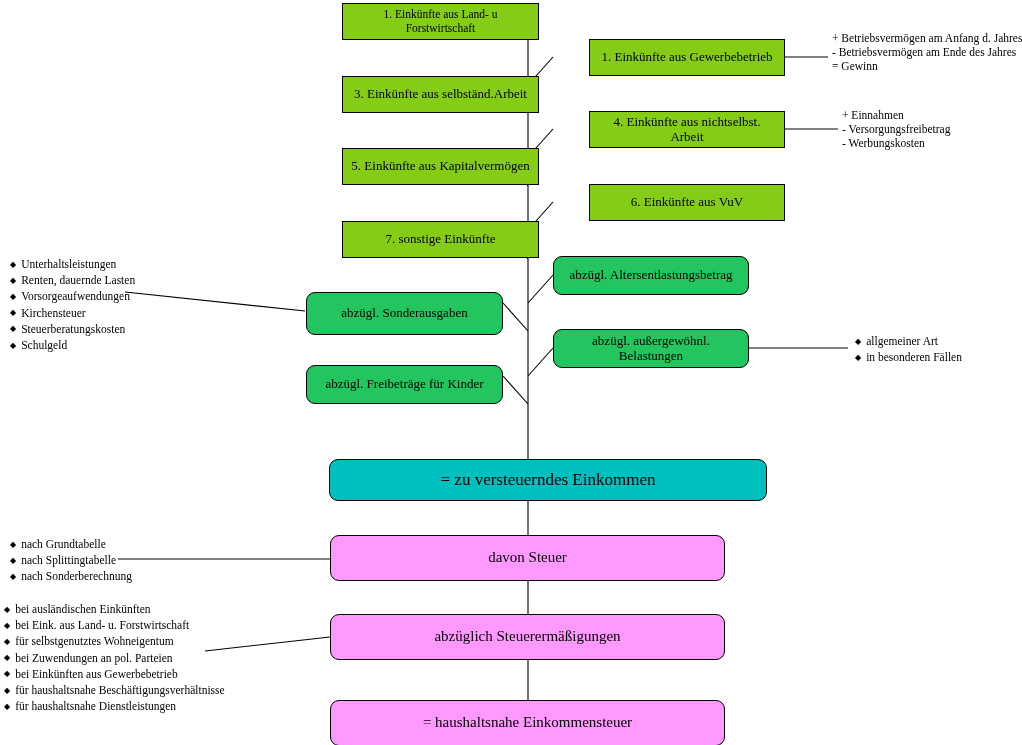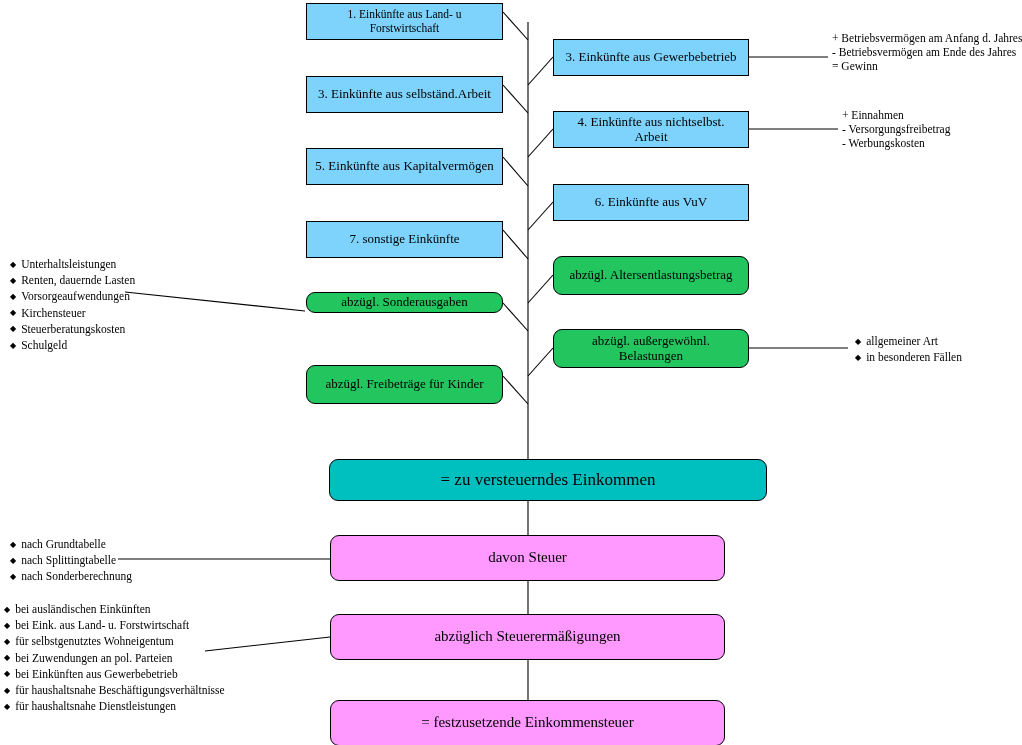--- a/index.html
+++ b/index.html
@@ -34,23 +34,24 @@
     text-align: center;
     border: 1px solid #000000;
     line-height: 1.15;
     z-index: 3;
   }
   .node-label {
     display: block;
     padding: 0 6px;
   }
   .green {
-    background: #7dd3fc;
+    background: #84cc16;
     border-radius: 0;
     font-size: 13px;
+    margin-left: 36px;
   }
   .green.small {
     font-size: 11.5px;
   }
   .orange {
     background: #22c55e;
     border-radius: 9px;
     font-weight: normal;
     font-size: 13px;
   }
@@ -137,32 +138,32 @@
 
   <div class="node green" style="left:306px; top:148px; width:197px; height:37px;">
     <span class="node-label">5. Einkünfte aus Kapitalvermögen</span>
   </div>
 
   <div class="node green" style="left:306px; top:221px; width:197px; height:37px;text-align:right;">
     <span class="node-label">7. sonstige Einkünfte</span>
   </div>
 
   <div class="node green" style="left:553px; top:39px; width:196px; height:37px;">
-    <span class="node-label">3. Einkünfte aus Gewerbebetrieb</span>
+    <span class="node-label">1. Einkünfte aus Gewerbebetrieb</span>
   </div>
 
   <div class="node green" style="left:553px; top:111px; width:196px; height:37px;justify-content:flex-end;">
     <span class="node-label">4. Einkünfte aus nichtselbst. Arbeit</span>
   </div>
 
   <div class="node green" style="left:553px; top:184px; width:196px; height:37px;">
     <span class="node-label">6. Einkünfte aus VuV</span>
   </div>
 
-  <div class="node orange" style="left:306px; top:292px; width:197px; height:21px;">
+  <div class="node orange" style="left:306px; top:292px; width:197px; height:43px;">
     <span class="node-label">abzügl. Sonderausgaben</span>
   </div>
 
   <div class="node orange" style="left:306px; top:365px; width:197px; height:39px;">
     <span class="node-label">abzügl. Freibeträge für Kinder</span>
   </div>
 
   <div class="node orange" style="left:553px; top:256px; width:196px; height:39px;">
     <span class="node-label">abzügl. Altersentlastungsbetrag</span>
   </div>
@@ -177,21 +178,21 @@
 
   <div class="node magenta" style="left:330px; top:535px; width:395px; height:46px;">
     <span class="node-label">davon Steuer</span>
   </div>
 
   <div class="node magenta" style="left:330px; top:614px; width:395px; height:46px;font-family:Liberation Serif, serif;">
     <span class="node-label">abzüglich Steuerermäßigungen</span>
   </div>
 
   <div class="node magenta" style="left:330px; top:700px; width:395px; height:46px;">
-    <span class="node-label">= festzusetzende Einkommensteuer</span>
+    <span class="node-label">= haushaltsnahe Einkommensteuer</span>
   </div>
 
   <div class="annot plain" style="left:832px; top:31px;">
     <span class="row">+ Betriebsvermögen am Anfang d. Jahres</span>
     <span class="row">- Betriebsvermögen am Ende des Jahres</span>
     <span class="row">= Gewinn</span>
   </div>
 
   <div class="annot plain" style="left:842px; top:108px;">
     <span class="row">+ Einnahmen</span>

